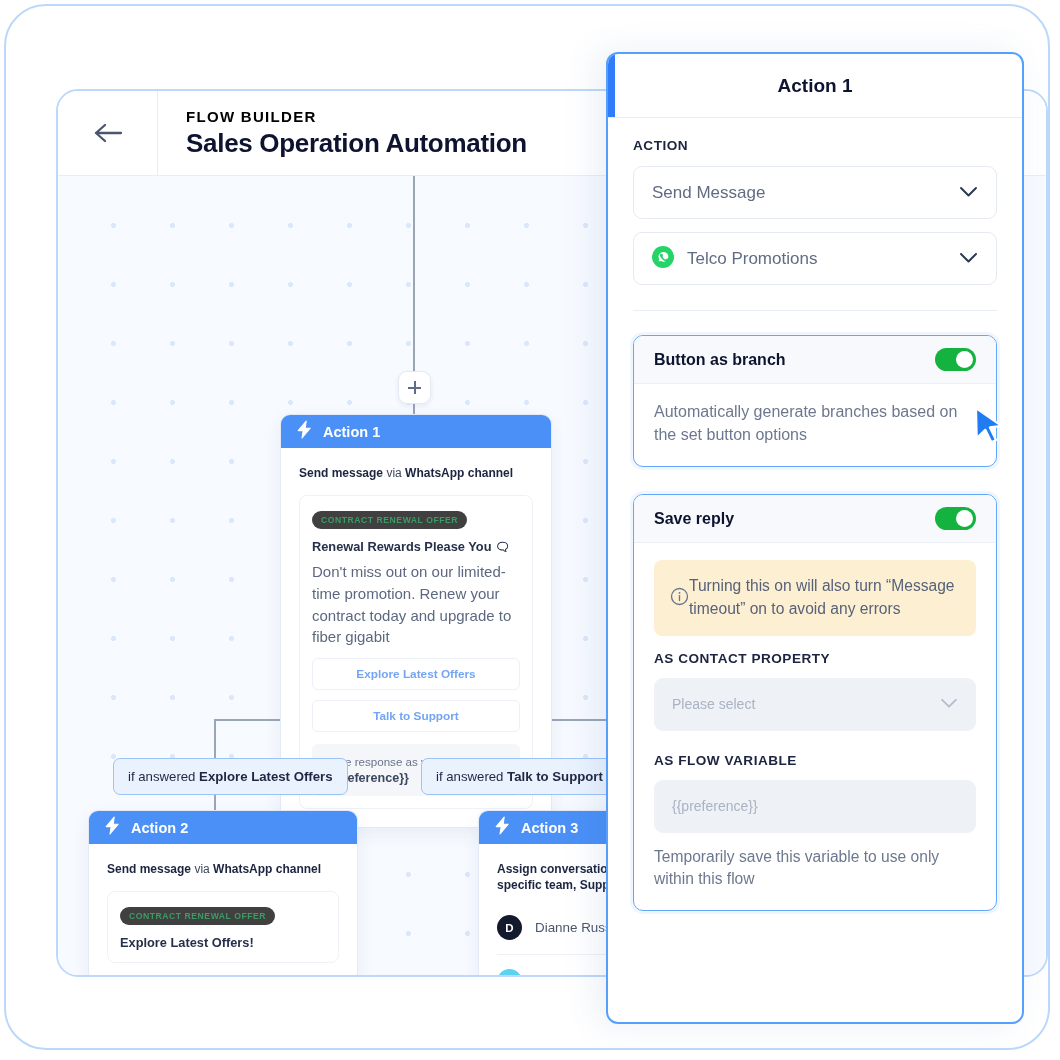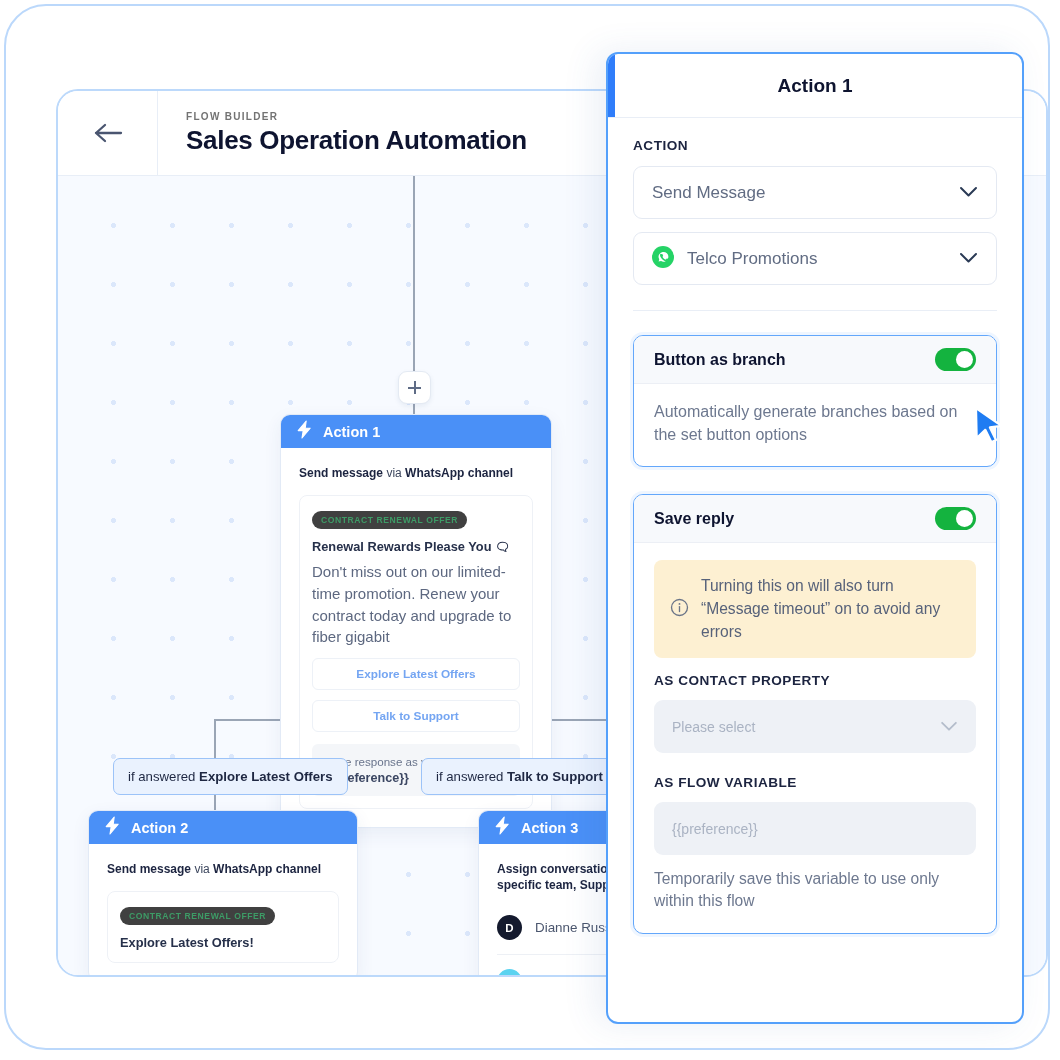--- a/index.html
+++ b/index.html
@@ -40,22 +40,22 @@
   }
   #back-cell {
     width: 100px;
     display: flex; align-items: center; justify-content: center;
     border-right: 1px solid #e8eef7;
     cursor: pointer;
   }
   #back-cell svg { display: block; }
   #flow-titles { padding-left: 28px; display: flex; flex-direction: column; justify-content: center; }
   .eyebrow {
-    font-size: 10px; font-weight: bold; letter-spacing: 1.3px;
-    color: #737373; text-transform: uppercase;
+    font-size: 15px; font-weight: bold; letter-spacing: 1.3px;
+    color: #000000; text-transform: uppercase;
     margin-bottom: 3px;
   }
   .flow-title { font-size: 26px; font-weight: bold; color: #0e1430; letter-spacing: -0.3px; }
 
   
   #flow-canvas {
     position: absolute; left: 0; top: 85px;
     width: 100%; height: 803px;
     background-color: #f7faff;
     background-image: radial-gradient(#dbe7fb 2.4px, transparent 2.5px);
@@ -235,21 +235,21 @@
     border-radius: 50%; background: #ffffff;
   }
   .tcard-body { padding: 17px 20px 20px; }
   .tcard-desc { font-size: 16px; line-height: 1.42; color: #6d788f; }
 
   
   .info-banner {
     background: #fdf0d2;
     border-radius: 8px;
     padding: 15px 16px;
-    display: flex; align-items: center; gap: 12px;
+    display: flex; align-items: center; gap: 0;
   }
   .info-banner .itext { font-size: 15.6px; line-height: 1.45; color: #57627a; }
 
   .pseudo-input {
     height: 53px;
     background: #eef1f6;
     border-radius: 9px;
     display: flex; align-items: center;
     padding: 0 18px;
     cursor: pointer;

